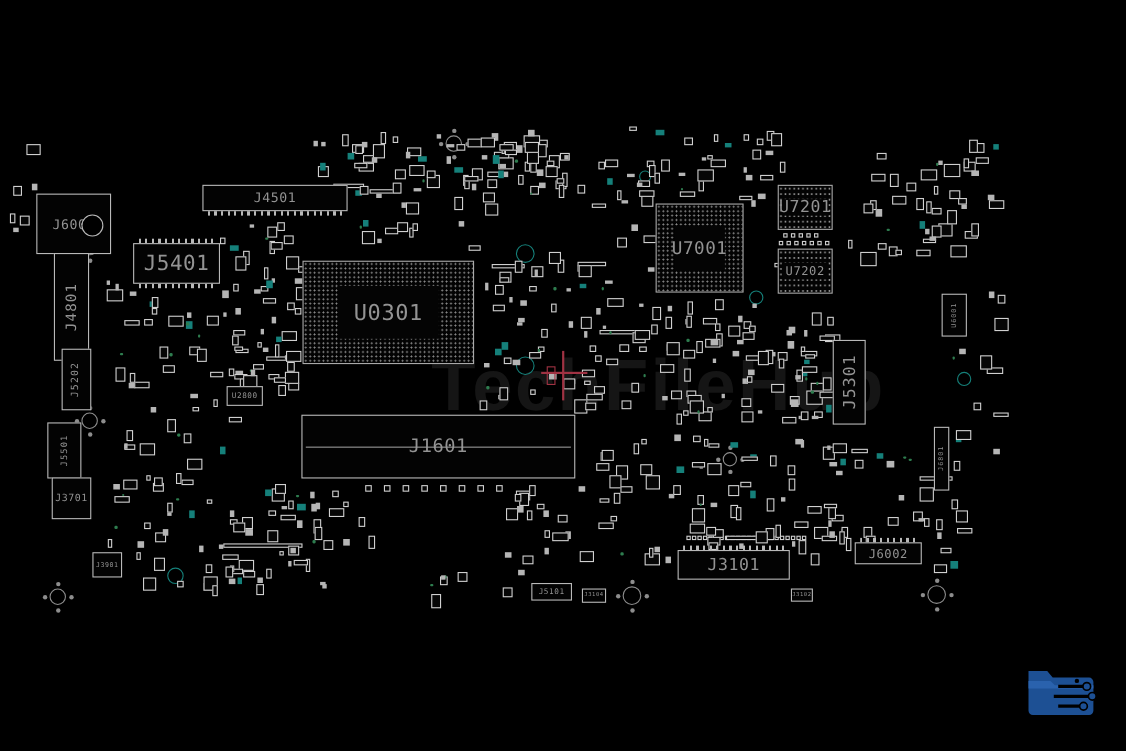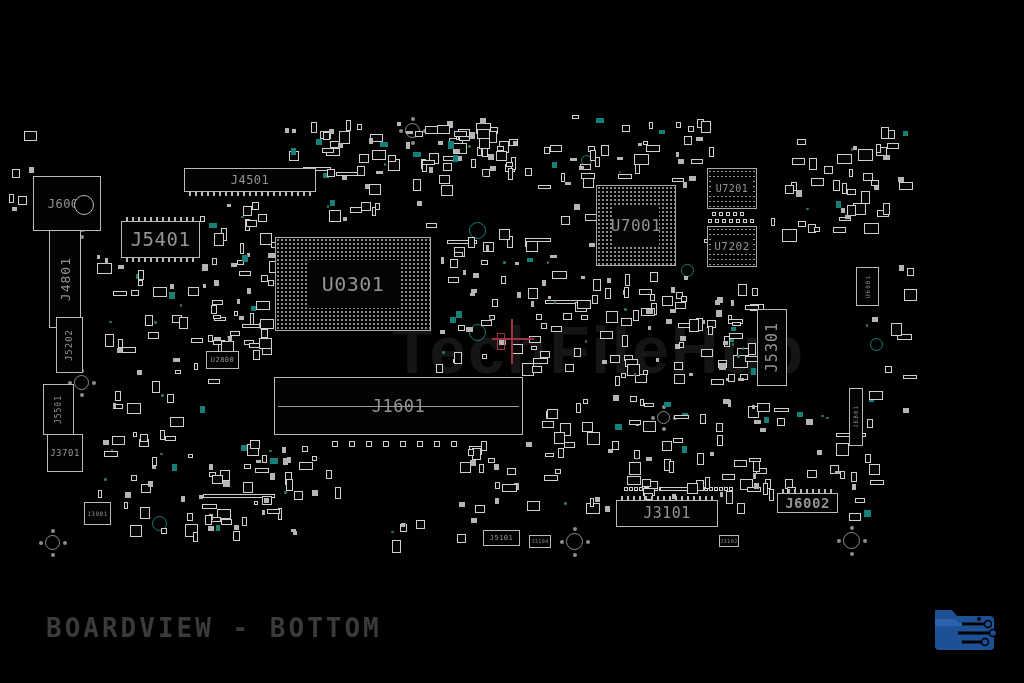--- a/index.html
+++ b/index.html
@@ -85,21 +85,21 @@
           <span style="font-size: 20px;">U0301</span>
         </div>
       </div>
       <div class="comp bga" style="left: 596px; top: 185px; width: 80px; height: 81px;">
         <div class="core">
           <span style="font-size: 16px;">U7001</span>
         </div>
       </div>
       <div class="comp bgarows" style="left: 707px; top: 168px; width: 50px; height: 41px;">
         <div class="core">
-          <span style="font-size: 10px;">U7201</span>
+          <span style="font-size: 15px;">U7201</span>
         </div>
       </div>
       <div class="comp bgarows" style="left: 707px; top: 226px; width: 50px; height: 41px;">
         <div class="core">
           <span style="font-size: 11px;">U7202</span>
         </div>
       </div>
       <div class="comp connv" style="left: 757px; top: 309px; width: 30px; height: 77px;">
         <span style="font-size: 15px;">J5301</span>
       </div>
@@ -119,21 +119,21 @@
       <div class="comp conn" style="left: 483px; top: 530px; width: 37px; height: 16px;">
         <span style="font-size: 7px;">J5101</span>
       </div>
       <div class="comp conn" style="left: 529px; top: 535px; width: 22px; height: 13px;">
         <span style="font-size: 5px;">J3104</span>
       </div>
       <div class="comp conn" style="left: 719px; top: 535px; width: 20px; height: 12px;">
         <span style="font-size: 5px;">J3102</span>
       </div>
       <div class="comp conn pins-t" style="left: 777px; top: 493px; width: 61px; height: 20px;">
-        <span style="font-size: 14px; font-weight: bold;">J6002</span>
+        <span style="font-size: 11px;">J6002</span>
       </div>
       <div class="hole" style="left: 73px; top: 215px; width: 15px; height: 15px;"></div>
       <div class="petal" style="left: 93px; top: 222px;"></div>
       <div class="petal" style="left: 67px; top: 222px;"></div>
       <div class="petal" style="left: 80px; top: 235px;"></div>
       <div class="petal" style="left: 80px; top: 209px;"></div>
       <div class="hole" style="left: 405px; top: 123px; width: 13px; height: 13px;"></div>
       <div class="petal" style="left: 423px; top: 129px;"></div>
       <div class="petal" style="left: 399px; top: 129px;"></div>
       <div class="petal" style="left: 411px; top: 141px;"></div>
@@ -878,21 +878,20 @@
       <div class="part" style="left: 497.081px; top: 146.238px; width: 7.03192px; height: 4.8888px; border: 1px solid rgb(208, 208, 208); background: rgb(6, 6, 6);"></div>
       <div class="part" style="left: 468.031px; top: 145.344px; width: 2.5px; height: 2.5px; background: rgb(46, 125, 79); border-radius: 50%;"></div>
       <div class="part" style="left: 487.86px; top: 153.762px; width: 6.36314px; height: 6.74073px; background: rgb(181, 181, 181);"></div>
       <div class="part" style="left: 478.685px; top: 136.754px; width: 10.8692px; height: 12.4491px; border: 1px solid rgb(208, 208, 208); background: rgb(6, 6, 6);"></div>
       <div class="part" style="left: 513.134px; top: 140.791px; width: 4.23579px; height: 3.91568px; background: rgb(181, 181, 181);"></div>
       <div class="part" style="left: 476.963px; top: 129.134px; width: 13.0865px; height: 10.102px; border: 1px solid rgb(208, 208, 208); background: rgb(6, 6, 6);"></div>
       <div class="part" style="left: 506.068px; top: 162.129px; width: 7.3318px; height: 4.85135px; border: 1px solid rgb(208, 208, 208); background: rgb(6, 6, 6);"></div>
       <div class="part" style="left: 496.312px; top: 150.519px; width: 10.8553px; height: 10.5084px; border: 1px solid rgb(208, 208, 208); background: rgb(6, 6, 6);"></div>
     </div>
 
-  <div class="footer-title">BOARDVIEW - BOTTOM</div>
 
   <div class="dl-block">
   </div>
 
   <div class="logo">
     <svg width="66" height="50" viewBox="0 0 66 50">
       <path d="M3 8 h17 l5 6 h33 a4 4 0 0 1 4 4 v26 a4 4 0 0 1 -4 4 H7 a4 4 0 0 1 -4 -4 Z" fill="#1d5094"></path>
       <path d="M3 17 h20 l4 4 h35 v3 H3 Z" fill="#2a62ad"></path>
       <g stroke="#000" stroke-width="3" fill="none">
         <path d="M30 22 H53"></path>

